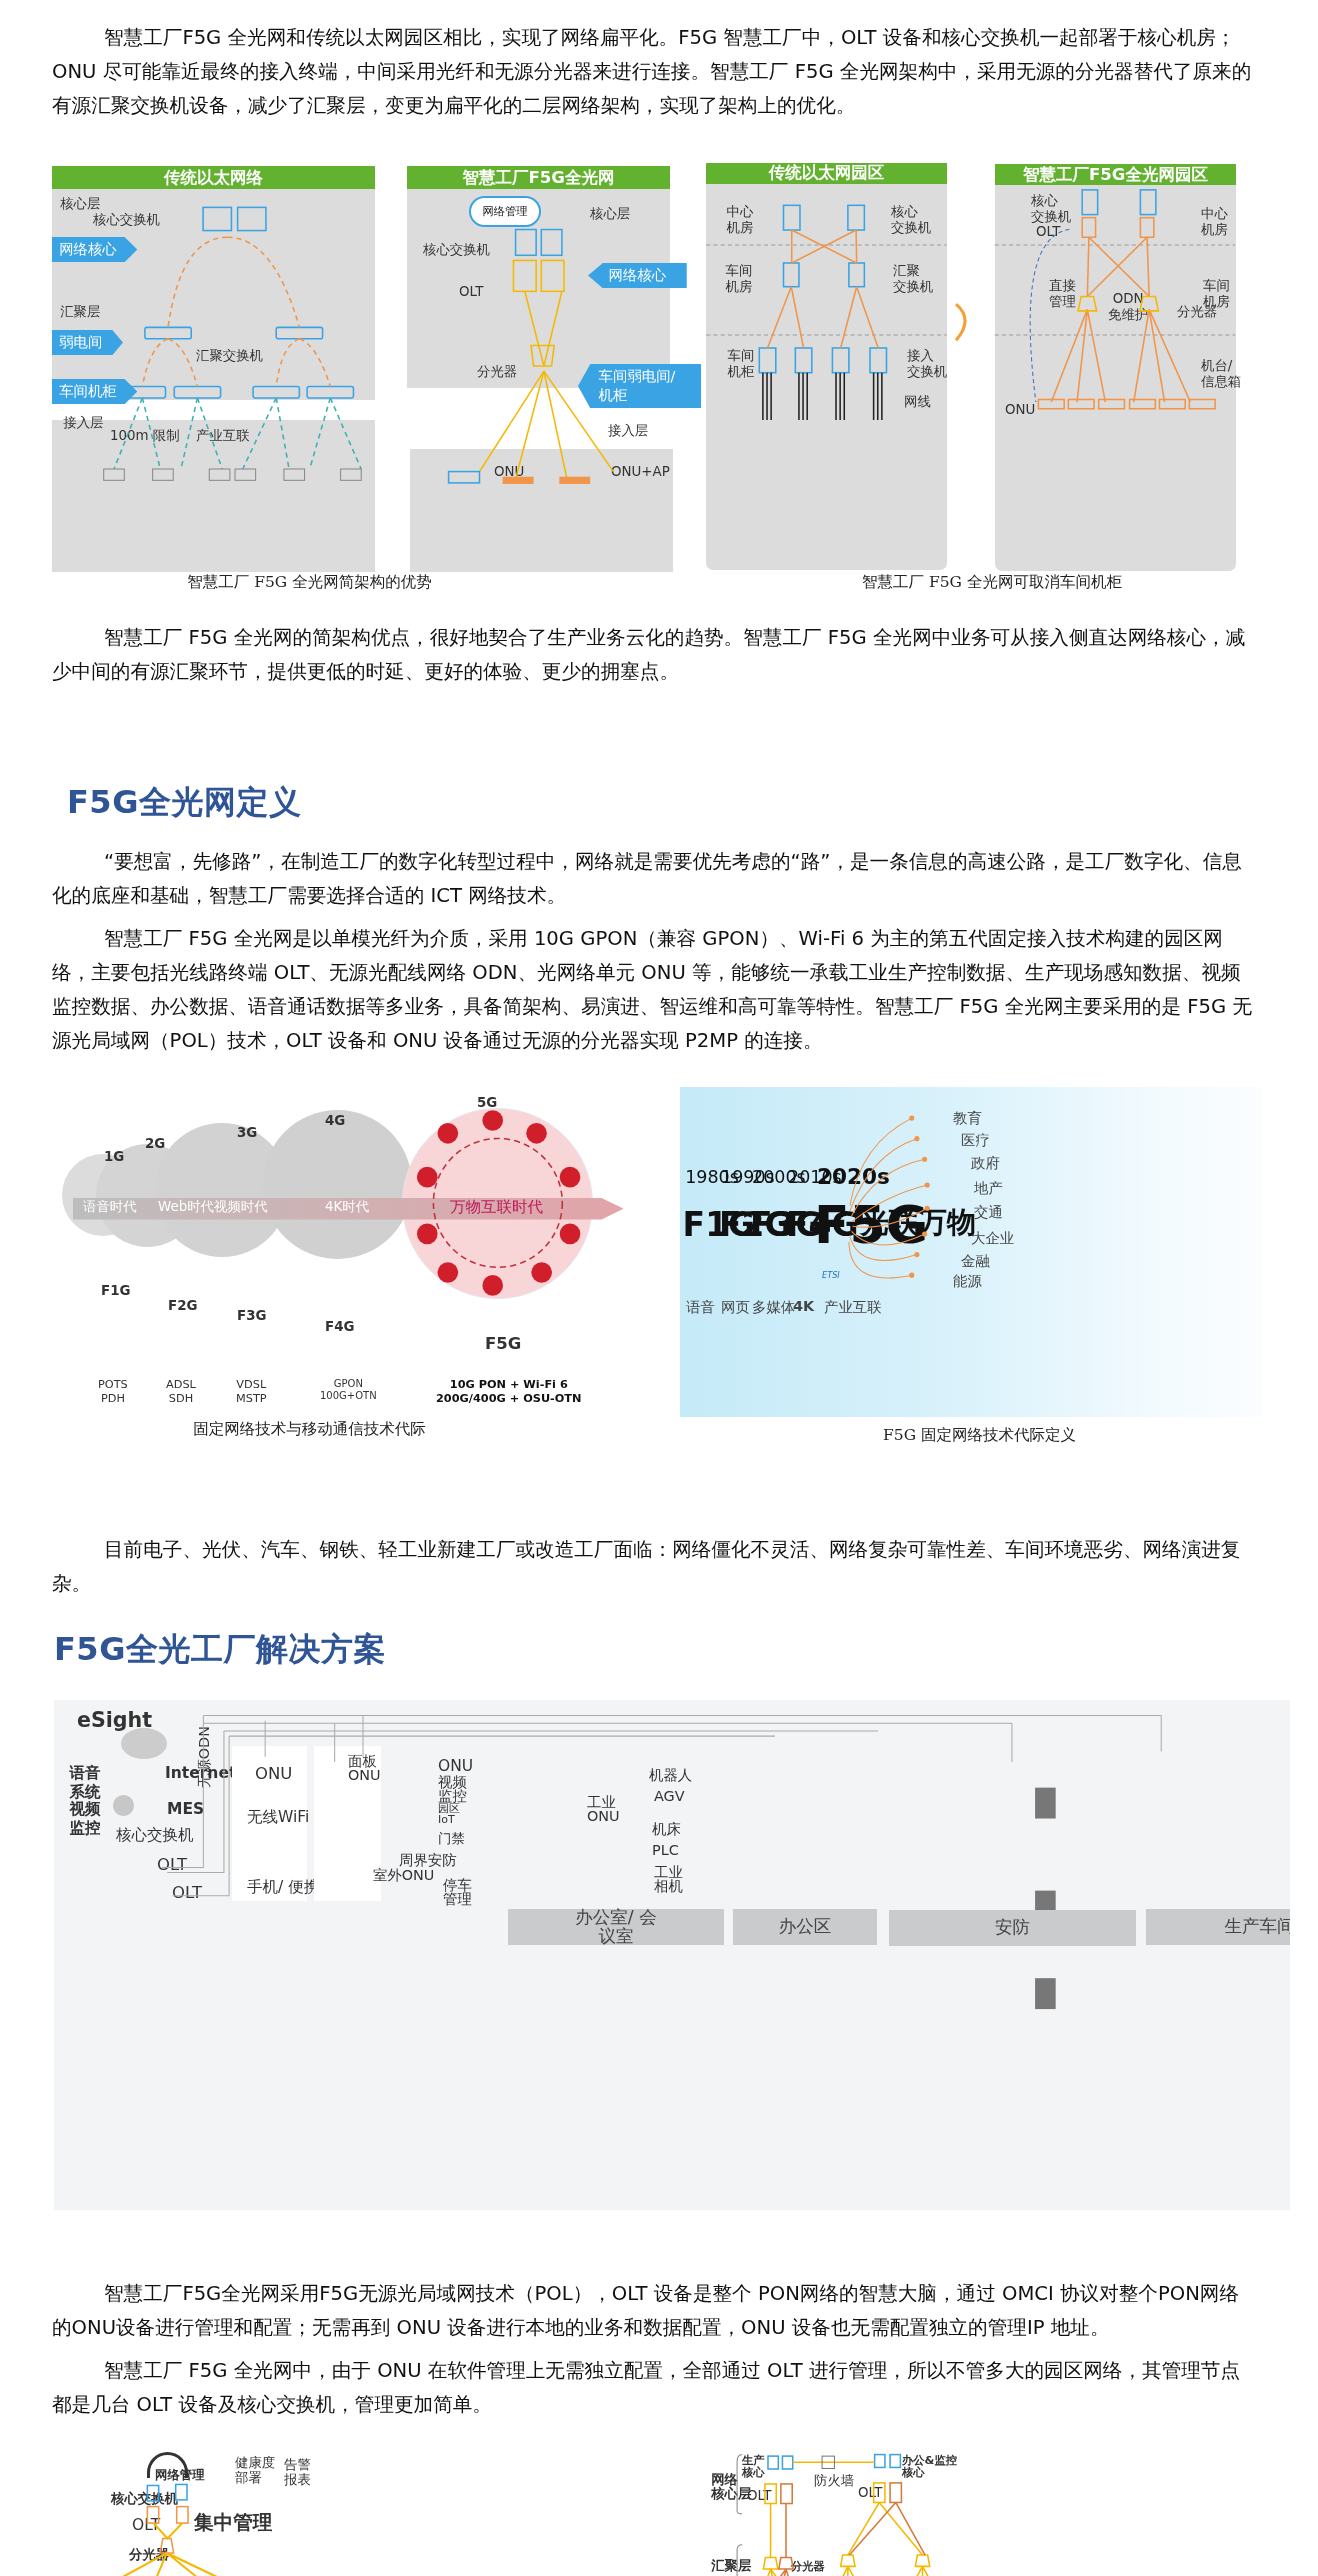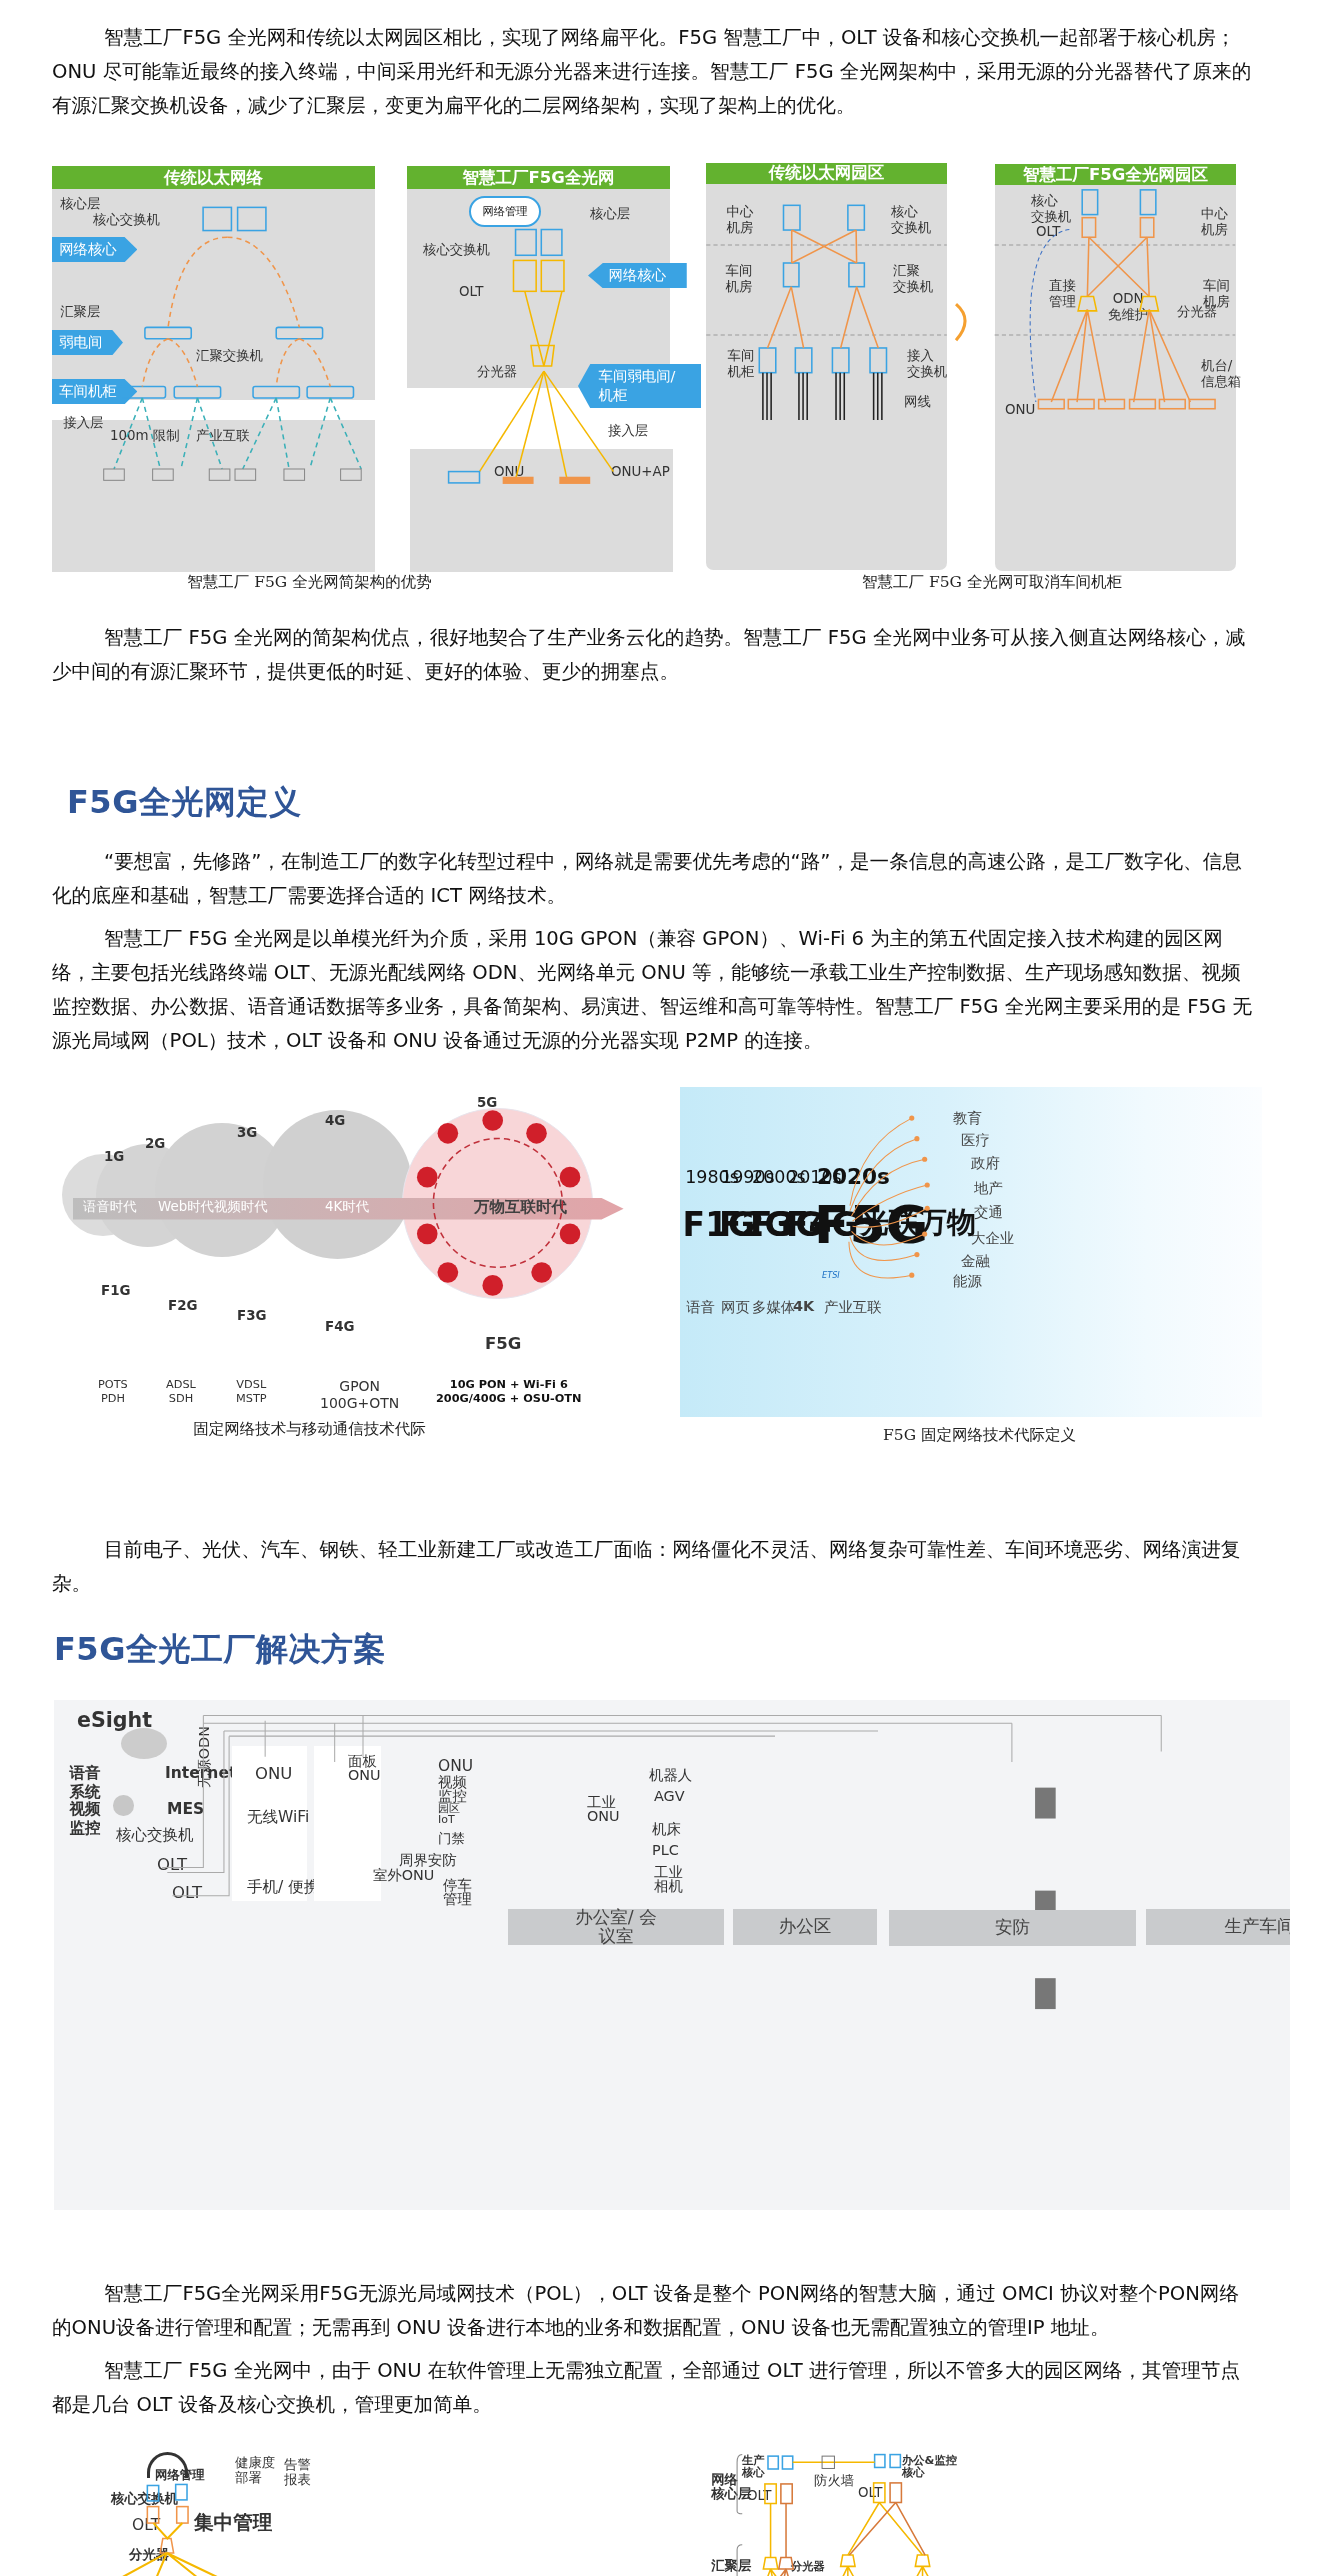--- a/index.html
+++ b/index.html
@@ -211,38 +211,38 @@
   <div class="circle" style="left:10.3px;top:62px;width:82px;height:82px;background:#dcdcdc"></div>
   <div class="circle" style="left:44px;top:52px;width:103px;height:103px;background:#d4d4d4"></div>
   <div class="circle" style="left:103px;top:31px;width:134px;height:134px;background:#d2d2d2"></div>
   <div class="circle" style="left:211px;top:18px;width:149px;height:149px;background:#d0d0d0"></div>
   <div class="circle" style="left:350px;top:15.5px;width:191px;height:191px;background:#f8d6d8;border:1.5px solid #e8e4ec"></div>
   <div class="abs" style="left:20.6px;top:106px;width:551px;height:21.6px;background:linear-gradient(90deg,#bdbdbd,#e2a4a8);clip-path:polygon(0 0,96% 0,100% 50%,96% 100%,0 100%)"></div>
   <div class="lbl" style="left:31px;top:107px;color:#fff">语音时代</div>
   <div class="lbl" style="left:106px;top:107px;color:#fff">Web时代</div>
   <div class="lbl" style="left:162px;top:107px;color:#fff">视频时代</div>
   <div class="lbl" style="left:273px;top:107px;color:#fff">4K时代</div>
-  <div class="lbl" style="left:422px;top:106px;color:#404040;font-weight:bold;font-size:15.5px">万物互联时代</div>
+  <div class="lbl" style="left:398px;top:106px;color:#be185d;font-weight:normal;font-size:15.5px">万物互联时代</div>
   <div class="lbl" style="left:52px;top:57px;font-weight:bold">1G</div>
   <div class="lbl" style="left:93px;top:44px;font-weight:bold">2G</div>
   <div class="lbl" style="left:185px;top:33px;font-weight:bold">3G</div>
   <div class="lbl" style="left:273px;top:20.6px;font-weight:bold">4G</div>
   <div class="lbl" style="left:425px;top:2.6px;font-weight:bold">5G</div>
   <div class="lbl" style="left:49px;top:191px;font-weight:bold">F1G</div>
   <div class="lbl" style="left:116px;top:206px;font-weight:bold">F2G</div>
   <div class="lbl" style="left:185px;top:216px;font-weight:bold">F3G</div>
   <div class="lbl" style="left:273px;top:227px;font-weight:bold">F4G</div>
   <div class="lbl" style="left:433px;top:242px;font-weight:bold;font-size:16.5px">F5G</div>
   <div class="lbl" style="left:46px;top:286px;white-space:pre;text-align:center;font-size:11.3px">POTS
 PDH</div>
   <div class="lbl" style="left:114px;top:286px;white-space:pre;text-align:center;font-size:11.3px">ADSL
 SDH</div>
   <div class="lbl" style="left:184px;top:286px;white-space:pre;text-align:center;font-size:11.3px">VDSL
 MSTP</div>
-  <div class="lbl" style="left:268px;top:286px;white-space:pre;text-align:center;font-size:14px">GPON
+  <div class="lbl" style="left:268px;top:286px;white-space:pre;text-align:center;font-size:10px">GPON
 100G+OTN</div>
   <div class="lbl" style="left:384px;top:286px;white-space:pre;text-align:center;font-size:11.3px;font-weight:bold;color:#111">10G PON + Wi-Fi 6
 200G/400G + OSU-OTN</div>
   <svg width="634" height="361" viewBox="0 0 1230 700">
     <circle cx="865" cy="215" r="125" fill="none" stroke="#c0303a" stroke-width="3" stroke-dasharray="12 8"></circle>
     <g fill="#d01f2a">
       <circle cx="855" cy="55" r="20"></circle>
         <circle cx="768" cy="80" r="20"></circle>
         <circle cx="940" cy="80" r="20"></circle>
       <circle cx="728" cy="165" r="20"></circle>

